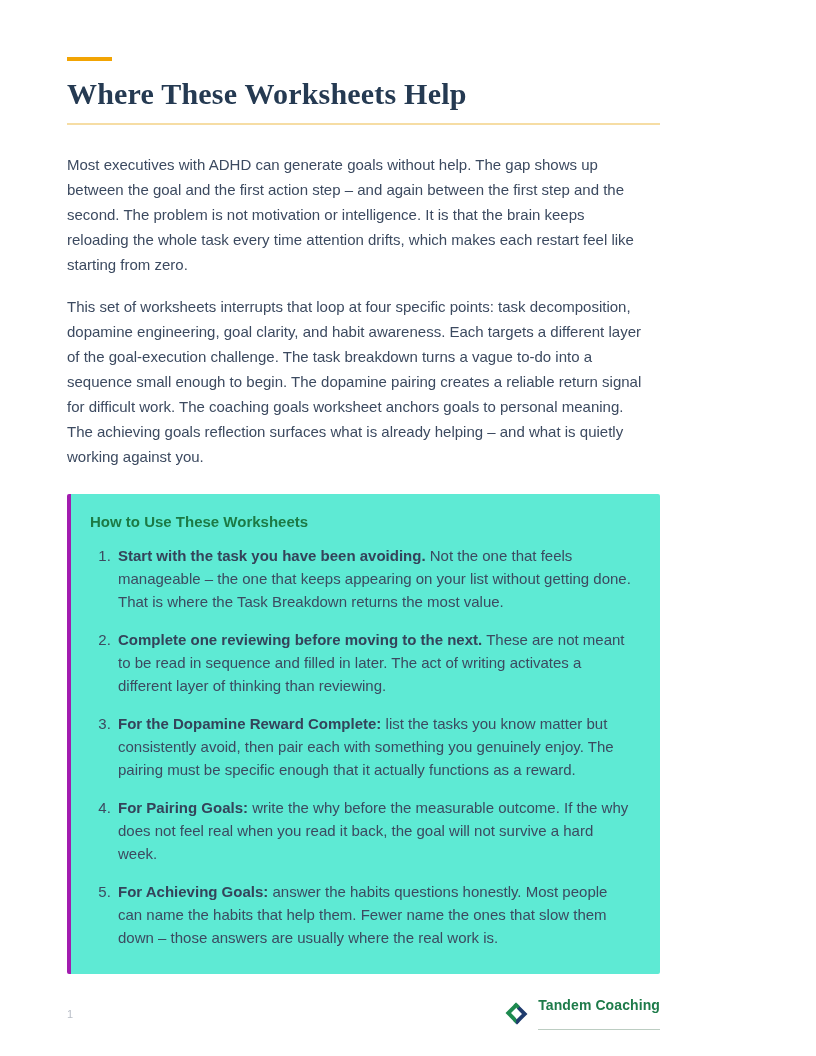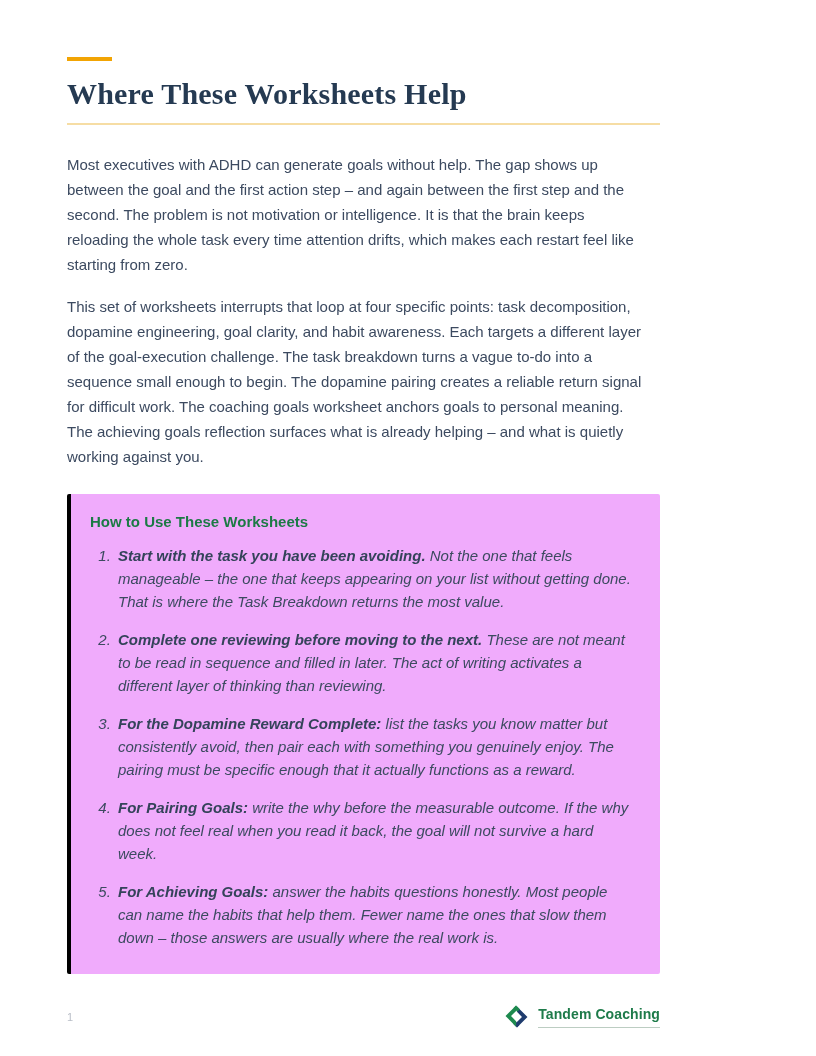--- a/index.html
+++ b/index.html
@@ -36,22 +36,22 @@
     margin-bottom: 27px;
   }
   p.body-par {
     font-size: 15px;
     line-height: 25px;
     margin: 0 16px 17px 0;
     color: #3c4a60;
   }
   .callout {
     margin-top: 25px;
-    background: #f0abfc;
-    border-left: 4px solid #000000;
+    background: #5eead4;
+    border-left: 4px solid #a21caf;
     border-radius: 2px;
     padding: 19px 26px 25px 19px;
     box-sizing: border-box;
   }
   .callout-heading {
     font-size: 15px;
     font-weight: 700;
     color: #1c7a45;
     margin: 0 0 14px 0;
   }
@@ -59,21 +59,20 @@
     margin: 0;
     padding: 0 0 0 25px;
     list-style: decimal;
   }
   .callout li {
     font-size: 15px;
     line-height: 23px;
     color: #3c4a60;
     margin-bottom: 15px;
     padding-left: 3px;
-    font-style: italic;
   }
   .callout li:last-child { margin-bottom: 0; }
   .callout li::marker { color: #3c4a60; }
   .callout li strong { font-weight: 700; color: #34435a; }
   .page-footer {
     position: absolute;
     left: 67px;
     right: 68px;
     bottom: 26px;
     display: flex;
@@ -90,21 +89,21 @@
     gap: 8px;
     text-decoration: none;
     cursor: pointer;
   }
   .brand-name {
     font-size: 14px;
     font-weight: 700;
     color: #1e7b4a;
     letter-spacing: 0.1px;
     border-bottom: 1px solid #bccdc2;
-    padding-bottom: 5px;
+    padding-bottom: 16px;
   }
   .logo-icon { display: block; }
 </style>
 </head>
 <body>
 
 <div class="page">
 
   <div class="kicker-bar"></div>
 

